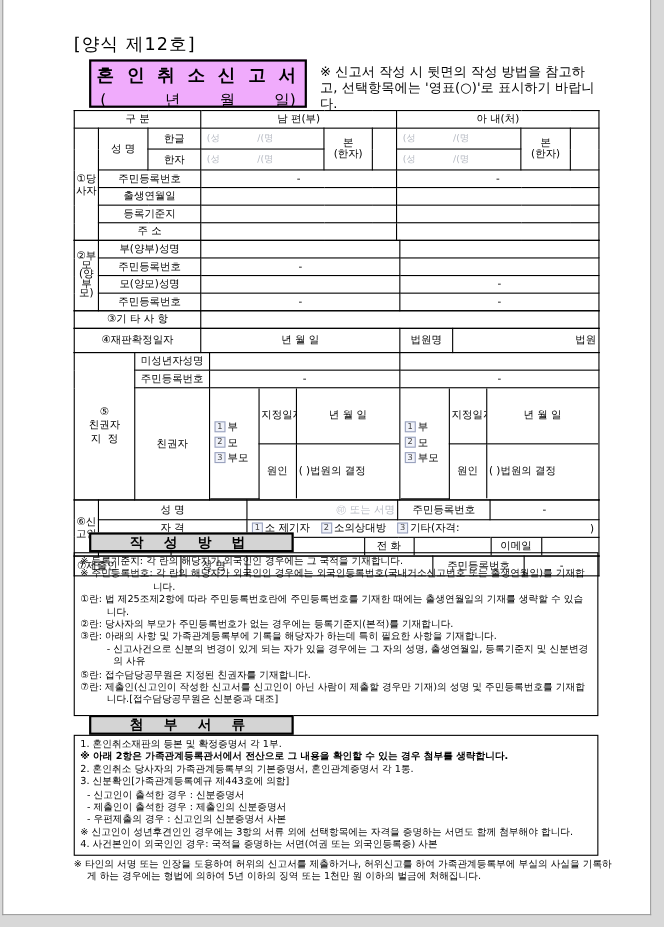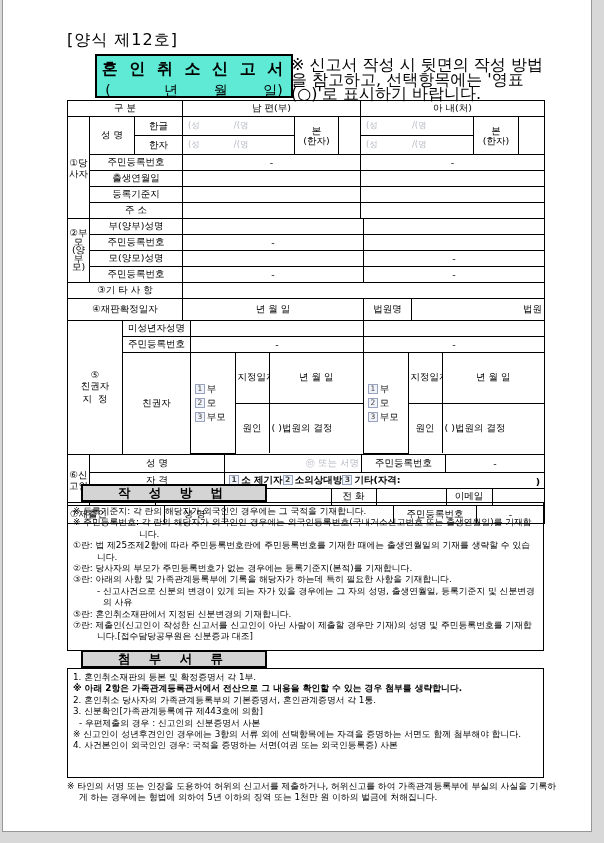--- a/index.html
+++ b/index.html
@@ -8,26 +8,26 @@
     font-family:"DejaVu Sans","Liberation Sans",sans-serif;color:#000;
   }
   .page{
     position:absolute;left:2px;top:0;width:588px;height:831px;
     background:#ffffff;border:1px solid #979797;border-top:none;
   }
   .abs{position:absolute;}
   .pre{white-space:pre;}
   .form-code{left:64px;top:30px;font-size:16px;letter-spacing:1px;}
   .title-box{
-    left:78px;top:54px;width:198px;height:44px;background:#5eead4;
-    border:2px solid #000;text-align:center;box-sizing:border-box;margin-left:14px;
+    left:78px;top:54px;width:198px;height:44px;background:#f0abfc;
+    border:2px solid #000;text-align:center;box-sizing:border-box;
   }
   .title-main{font-size:16px;font-weight:bold;letter-spacing:3px;margin-top:3px;}
   .title-date{font-size:14px;margin-top:2px;}
-  .notice{left:288px;top:58px;width:256px;font-size:16px;line-height:14.5px;}
+  .notice{left:288px;top:58px;width:256px;font-size:12px;line-height:14.5px;}
 
   .tables{left:64px;top:100px;width:477px;}
   table.ft{border-collapse:collapse;table-layout:fixed;width:477px;margin-top:-1px;}
   table.ft:first-child{margin-top:0;}
   .ft td{
     border:1px solid #000;font-size:9.5px;padding:0 2px;overflow:hidden;
     white-space:nowrap;text-align:center;vertical-align:middle;box-sizing:border-box;
   }
   .ft td.lt{text-align:left;}
   .ft td.rt{text-align:right;}
@@ -43,21 +43,21 @@
   .faint{color:#b6bac3;}
   .ph{display:flex;justify-content:flex-start;gap:34px;padding-left:5px;font-size:8.5px;}
   table.in{border-collapse:collapse;table-layout:fixed;width:100%;height:100%;}
   .in td{border:0;border-right:1px solid #000;border-bottom:1px solid #000;font-size:9.5px;
          padding:0 2px;overflow:hidden;white-space:nowrap;text-align:center;vertical-align:middle;}
   .in td:last-child{border-right:0;}
   .in tr:last-child td{border-bottom:0;}
   .nb{display:inline-block;border:1px solid #99a2be;background:#f1f3fa;color:#444;
       font-size:7.5px;line-height:8.5px;padding:0 1.5px;margin-right:2px;vertical-align:1px;}
   .optline{line-height:14px;text-align:left;padding-left:2px;}
-  .qualrow{display:flex;align-items:flex-end;gap:0;padding:0 4px;font-size:9.5px;font-weight:bold;}
+  .qualrow{display:flex;align-items:flex-end;gap:10px;padding:0 4px;font-size:9.5px;}
   .qualrow .close{margin-left:auto;}
   .sec-head{
     background:#d4d4d4;border:2px solid #000;box-sizing:border-box;width:186px;height:18px;
     text-align:center;font-weight:bold;font-size:12.5px;letter-spacing:7px;line-height:14px;
   }
   .txt-box{border:1px solid #000;box-sizing:border-box;width:477px;padding:3px 5px;}
   .ln{margin:0;font-size:8.8px;line-height:11.4px;white-space:normal;}
   .hang66{padding-left:66px;text-indent:-66px;}
   .hang24{padding-left:24px;text-indent:-24px;}
   .ind24{padding-left:24px;}
@@ -381,30 +381,32 @@
   </div>
 
   <div class="abs sec-head" style="left:78px;top:484px;">작 성 방 법</div>
   <div class="abs txt-box" style="left:64px;top:502px;height:149px;">
     <p class="ln">※ 등록기준지: 각 란의 해당자가 외국인인 경우에는 그 국적을 기재합니다.</p>
     <p class="ln hang66">※ 주민등록번호: 각 란의 해당자가 외국인인 경우에는 외국인등록번호(국내거소신고번호 또는 출생연월일)를 기재합니다.</p>
     <p class="ln hang24">①란: 법 제25조제2항에 따라 주민등록번호란에 주민등록번호를 기재한 때에는 출생연월일의 기재를 생략할 수 있습니다.</p>
     <p class="ln hang24">②란: 당사자의 부모가 주민등록번호가 없는 경우에는 등록기준지(본적)를 기재합니다.</p>
     <p class="ln hang24">③란: 아래의 사항 및 가족관계등록부에 기록을 해당자가 하는데 특히 필요한 사항을 기재합니다.</p>
     <p class="ln dash30">- 신고사건으로 신분의 변경이 있게 되는 자가 있을 경우에는 그 자의 성명, 출생연월일, 등록기준지 및 신분변경의 사유</p>
-    <p class="ln hang24">⑤란: 혼인취소재판에서 지정된 신분변경의 기재합니다.</p>
+    <p class="ln hang24">⑤란: 접수담당공무원은 지정된 친권자를 기재합니다.</p>
     <p class="ln hang24">⑦란: 제출인(신고인이 작성한 신고서를 신고인이 아닌 사람이 제출할 경우만 기재)의 성명 및 주민등록번호를 기재합니다.[접수담당공무원은 신분증과 대조]</p>
   </div>
 
   <div class="abs sec-head" style="left:78px;top:650px;">첨 부 서 류</div>
   <div class="abs txt-box" style="left:64px;top:668px;height:110px;">
     <p class="ln hang10">1. 혼인취소재판의 등본 및 확정증명서 각 1부.</p>
     <p class="ln hang10 bold">※ 아래 2항은 가족관계등록관서에서 전산으로 그 내용을 확인할 수 있는 경우 첨부를 생략합니다.</p>
     <p class="ln hang10">2. 혼인취소 당사자의 가족관계등록부의 기본증명서, 혼인관계증명서 각 1통.</p>
     <p class="ln hang10">3. 신분확인[가족관계등록예규 제443호에 의함]</p>
+    <p class="ln ind6">- 신고인이 출석한 경우 : 신분증명서</p>
+    <p class="ln ind6">- 제출인이 출석한 경우 : 제출인의 신분증명서</p>
     <p class="ln ind6">- 우편제출의 경우 : 신고인의 신분증명서 사본</p>
     <p class="ln hang12">※ 신고인이 성년후견인인 경우에는 3항의 서류 외에 선택항목에는 자격을 증명하는 서면도 함께 첨부해야 합니다.</p>
     <p class="ln hang10">4. 사건본인이 외국인인 경우: 국적을 증명하는 서면(여권 또는 외국인등록증) 사본</p>
   </div>
 
   <div class="abs footer-note hang12">※ 타인의 서명 또는 인장을 도용하여 허위의 신고서를 제출하거나, 허위신고를 하여 가족관계등록부에 부실의 사실을 기록하게 하는 경우에는 형법에 의하여 5년 이하의 징역 또는 1천만 원 이하의 벌금에 처해집니다.</div>
 
 </div>
 
 </body></html>

